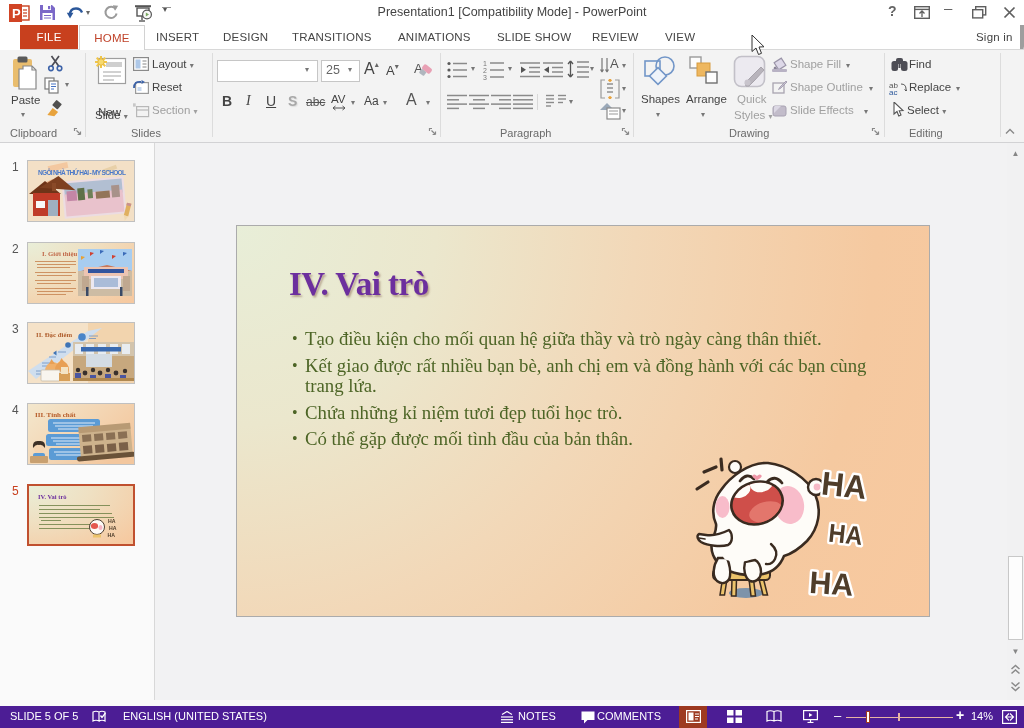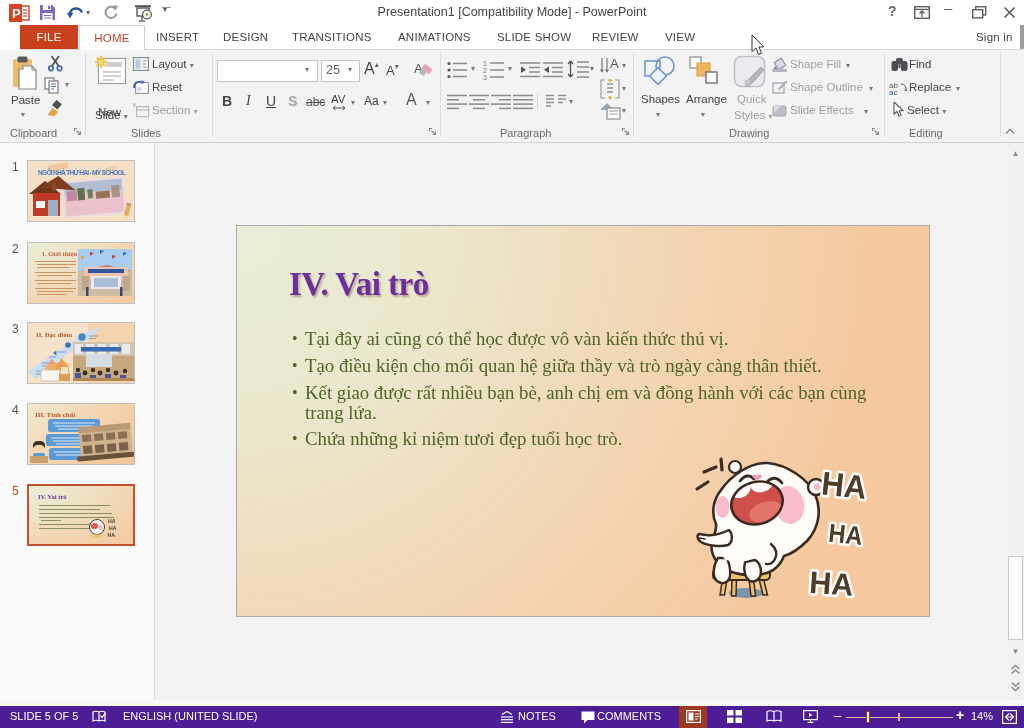--- a/index.html
+++ b/index.html
@@ -667,24 +667,24 @@
               <text x="78.5" y="51">HA</text>
             </g>
         </g>
       </svg>
     </div>
   </div>
 
   <div id="slide">
     <div id="slidetitle">IV. Vai trò</div>
     <div class="bullets">
-      <div class="bl">Tại đây ai cũng có thể học được vô vàn kiến thức thú vị.</div>
       <div class="bl">Tạo điều kiện cho mối quan hệ giữa thầy và trò ngày càng thân thiết.</div>
       <div class="bl">Kết giao được rất nhiều bạn bè, anh chị em và đồng hành với các bạn cùng trang lứa.</div>
       <div class="bl">Chứa những kỉ niệm tươi đẹp tuổi học trò.</div>
+      <div class="bl">Có thể gặp được mối tình đầu của bản thân.</div>
     </div>
     <svg class="abs" style="left:440px;top:230px;" width="250" height="150" viewBox="0 0 250 150">
       <g stroke="#3a2b20" stroke-width="3.2" stroke-linecap="round">
         <line x1="20" y1="33" x2="31" y2="26"></line>
         <line x1="27" y1="16" x2="39" y2="11"></line>
         <line x1="44" y1="3" x2="45" y2="14"></line>
       </g>
       <ellipse cx="69" cy="137" rx="17" ry="5" fill="#7d93aa"></ellipse>
       <g stroke="#3a2b20" stroke-width="1.5" fill="#ecc36b">
         <path d="M45.5 123 L43 139 L47.5 139 L50 123 Z"></path>
@@ -741,21 +741,21 @@
 </div>
 
 <div class="abs" style="left:0;top:700px;width:1024px;height:6px;background:#f8f8f9;"></div>
 
 <div id="statusbar">
   <div class="it" style="left:10px;">SLIDE 5 OF 5</div>
   <svg class="it" style="left:92px;top:4px;" width="15" height="14" viewBox="0 0 15 14">
     <path d="M1 2 Q4 0.5 7 2 L7 11 Q4 9.5 1 11 Z M7 2 Q10 0.5 13 2 L13 11 Q10 9.5 7 11" fill="none" stroke="#fff" stroke-width="1.2"></path>
     <path d="M8.5 5.5 L10 7.5 L13.5 3" fill="none" stroke="#fff" stroke-width="1.3"></path>
   </svg>
-  <div class="it" style="left:123px;">ENGLISH (UNITED SLIDE)</div>
+  <div class="it" style="left:123px;">ENGLISH (UNITED STATES)</div>
   <svg class="it" style="left:500px;top:5px;" width="14" height="12" viewBox="0 0 14 12">
     <path d="M2 3.5 L7 0.5 L12 3.5" fill="none" stroke="#fff" stroke-width="1.2"></path>
     <g stroke="#fff" stroke-width="1.2">
         <line x1="1" y1="6" x2="13" y2="6"></line>
         <line x1="1" y1="8.7" x2="13" y2="8.7"></line>
         <line x1="1" y1="11.4" x2="13" y2="11.4"></line>
       </g>
   </svg>
   <div class="it" style="left:518px;">NOTES</div>
   <svg class="it" style="left:581px;top:5px;" width="14" height="13" viewBox="0 0 14 13">

